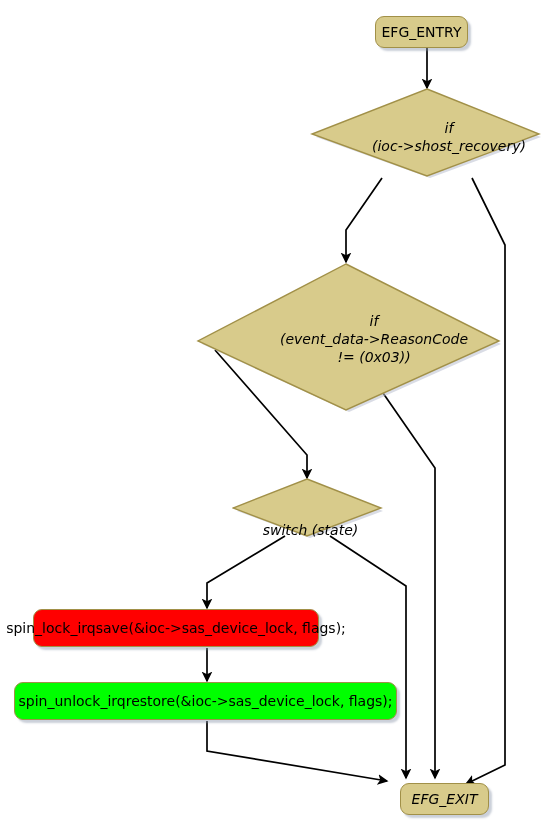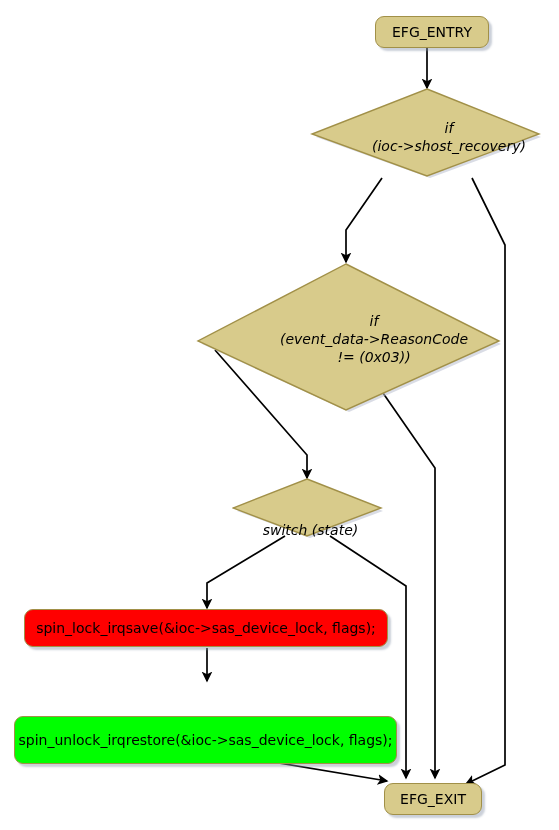--- a/index.html
+++ b/index.html
@@ -106,21 +106,21 @@
       <path d="M 285 536 L 207 583 L 207 608" marker-end="url(#arrow)"></path>
 
       <path d="M 330 536 L 406 586 L 406 778" marker-end="url(#arrow)"></path>
 
       <path d="M 207 648 L 207 681" marker-end="url(#arrow)"></path>
 
       <path d="M 207 721 L 207 751 L 387 781" marker-end="url(#arrow)"></path>
     </g>
   </svg>
 
-  <div class="node term" style="left:375px; top:16px; width:114px; height:32px;">
+  <div class="node term" style="left:375px; top:16px; width:93px; height:32px;">
     <span>EFG_ENTRY</span>
   </div>
 
   <div class="diamond-wrap" style="left:310px; top:88px; width:234px; height:92px;">
     <svg class="diamond-shape" viewBox="0 0 234 92" preserveAspectRatio="none">
       <polygon points="120,5 231,49 120,90 6,49" fill="#b9c0cf" opacity="0.55"></polygon>
       <polygon points="117,1 229,46 117,88 2,46" fill="#d8cb8b" stroke="#a19048" stroke-width="1.4"></polygon>
     </svg>
     <div class="diamond-label" style="padding-left:22px; padding-top:4px;">
       <span>if
@@ -143,25 +143,25 @@
   <div class="diamond-wrap" style="left:232px; top:478px; width:153px; height:62px;">
     <svg class="diamond-shape" viewBox="0 0 153 62" preserveAspectRatio="none">
       <polygon points="78,4 151,33 78,60 5,33" fill="#b9c0cf" opacity="0.55"></polygon>
       <polygon points="75,1 149,30 75,58 1,30" fill="#d8cb8b" stroke="#a19048" stroke-width="1.4"></polygon>
     </svg>
     <div class="diamond-label" style="padding-left:2px; padding-top:0px; padding-right:4px;align-items:flex-end;">
       <span>switch (state)</span>
     </div>
   </div>
 
-  <div class="node stmt stmt-red" style="left:24px; top:609px; width:364px; height:38px;justify-content:center;">
+  <div class="node stmt stmt-red" style="left:33px; top:609px; width:286px; height:38px;justify-content:center;">
     <span>spin_lock_irqsave(&amp;ioc-&gt;sas_device_lock, flags);</span>
   </div>
 
-  <div class="node stmt stmt-green" style="left:14px; top:716px; width:383px; height:48px;">
+  <div class="node stmt stmt-green" style="left:14px; top:682px; width:383px; height:38px;">
     <span>spin_unlock_irqrestore(&amp;ioc-&gt;sas_device_lock, flags);</span>
   </div>
 
-  <div class="node term" style="left:384px; top:783px; width:98px; height:32px;">
+  <div class="node term" style="left:400px; top:783px; width:89px; height:32px;font-style:italic;">
     <span>EFG_EXIT</span>
   </div>
 
 </div>
 
 </body></html>

